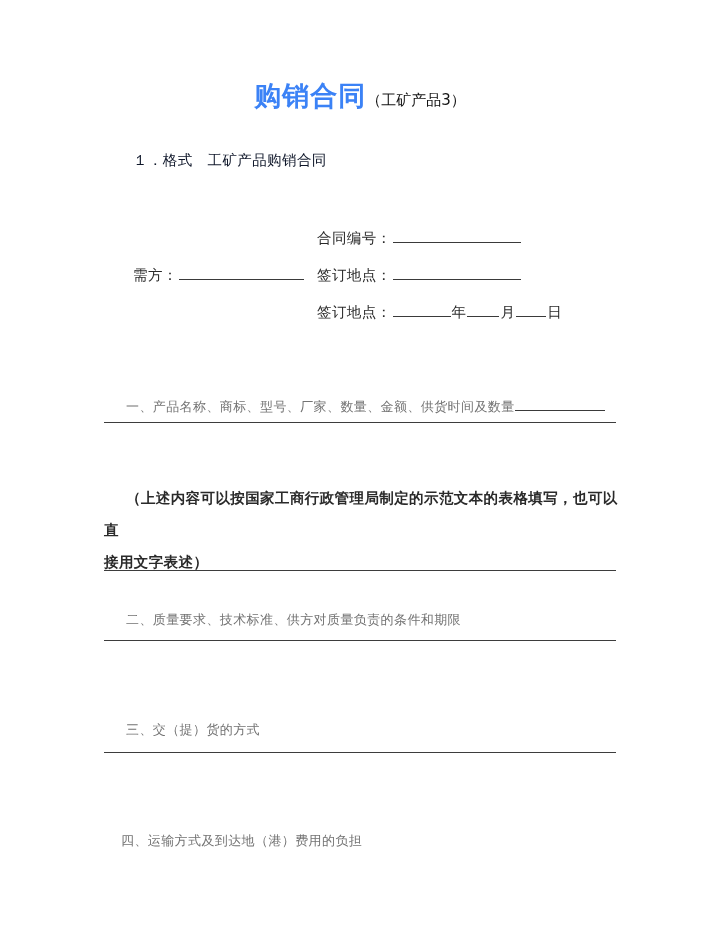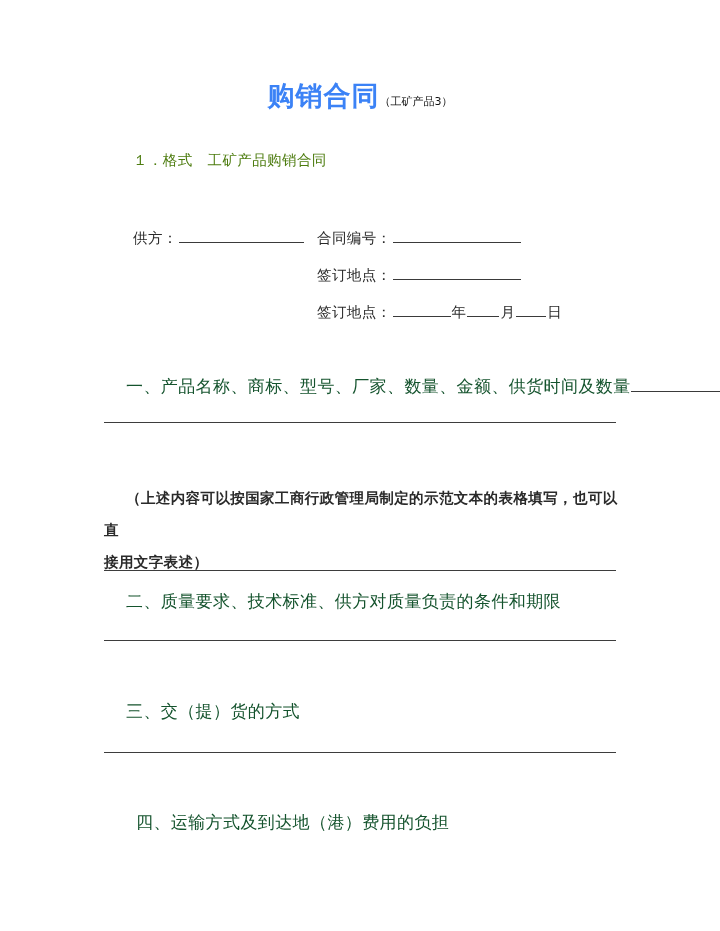--- a/index.html
+++ b/index.html
@@ -34,33 +34,33 @@
     white-space: nowrap;
   }
   .doc-title .main {
     font-size: 27px;
     font-weight: bold;
     letter-spacing: 1px;
     color: #3b82f6;
     vertical-align: baseline;
   }
   .doc-title .sub {
-    font-size: 11px;
+    font-size: 15px;
     font-weight: normal;
     color: #111111;
     letter-spacing: 0px;
     vertical-align: baseline;
   }
 
   
   .line {
     position: absolute;
     font-size: 14.5px;
     line-height: 20px;
-    color: #4d7c0f;
+    color: #0f172a;
     white-space: nowrap;
     letter-spacing: 0.4px;
   }
 
   .para {
     position: absolute;
     font-size: 14.5px;
     line-height: 32px;
     color: #2a2a2a;
     letter-spacing: 0.4px;
@@ -92,25 +92,26 @@
   }
   .blank.w-125 { width: 125px; }
   .blank.w-128 { width: 128px; }
   .blank.w-58  { width: 58px;  }
   .blank.w-32  { width: 32px;  }
   .blank.w-30  { width: 30px;  }
 
   
   .section-head {
     position: absolute;
-    font-size: 17px;
+    font-size: 13px;
     line-height: 20px;
-    color: #14532d;
+    color: #737373;
     white-space: nowrap;
     letter-spacing: 0.4px;
+    margin-top: 19px;
   }
   .tail-blank {
     display: inline-block;
     border-bottom: 1px solid #3a3a3a;
     height: 15px;
     vertical-align: baseline;
   }
 
   
   .hr {
@@ -125,27 +126,27 @@
 <body>
 
 <div class="page">
 
   <div class="doc-title">
     <span class="main">购销合同</span><span class="sub">（工矿产品3）</span>
   </div>
 
   <div class="line" style="left:133px; top:150px;">１．格式　工矿产品购销合同</div>
 
-  <div class="form-row" style="left:133px; top:227px;">
-    <span class="field"><span class="lbl">供方：</span><span class="blank w-125"></span></span>
-  </div>
   <div class="form-row" style="left:317px; top:227px;">
     <span class="field"><span class="lbl">合同编号：</span><span class="blank w-128"></span></span>
   </div>
 
+  <div class="form-row" style="left:133px; top:264px;">
+    <span class="field"><span class="lbl">需方：</span><span class="blank w-125"></span></span>
+  </div>
   <div class="form-row" style="left:317px; top:264px;">
     <span class="field"><span class="lbl">签订地点：</span><span class="blank w-128"></span></span>
   </div>
 
   <div class="form-row" style="left:317px; top:301px;">
     <span class="lbl">签订地点：</span><span class="blank w-58"></span><span>年</span><span class="blank w-32"></span><span>月</span><span class="blank w-30"></span><span>日</span>
   </div>
 
   <div class="section-head" style="left:126px; top:376px;">
     <span>一、</span><span>产品名称、商标、型号、厂家、数量、金额、供货时间及数量</span><span class="tail-blank" style="width:90px;"></span>
@@ -165,17 +166,17 @@
   </div>
 
   <div class="hr" style="top:640px;"></div>
 
   <div class="section-head" style="left:126px; top:701px;">
     <span>三、</span><span>交（提）货的方式</span>
   </div>
 
   <div class="hr" style="top:752px;"></div>
 
-  <div class="section-head" style="left:136px; top:812px;">
+  <div class="section-head" style="left:121px; top:812px;">
     <span>四、</span><span>运输方式及到达地（港）费用的负担</span>
   </div>
 
 </div>
 
 </body></html>

